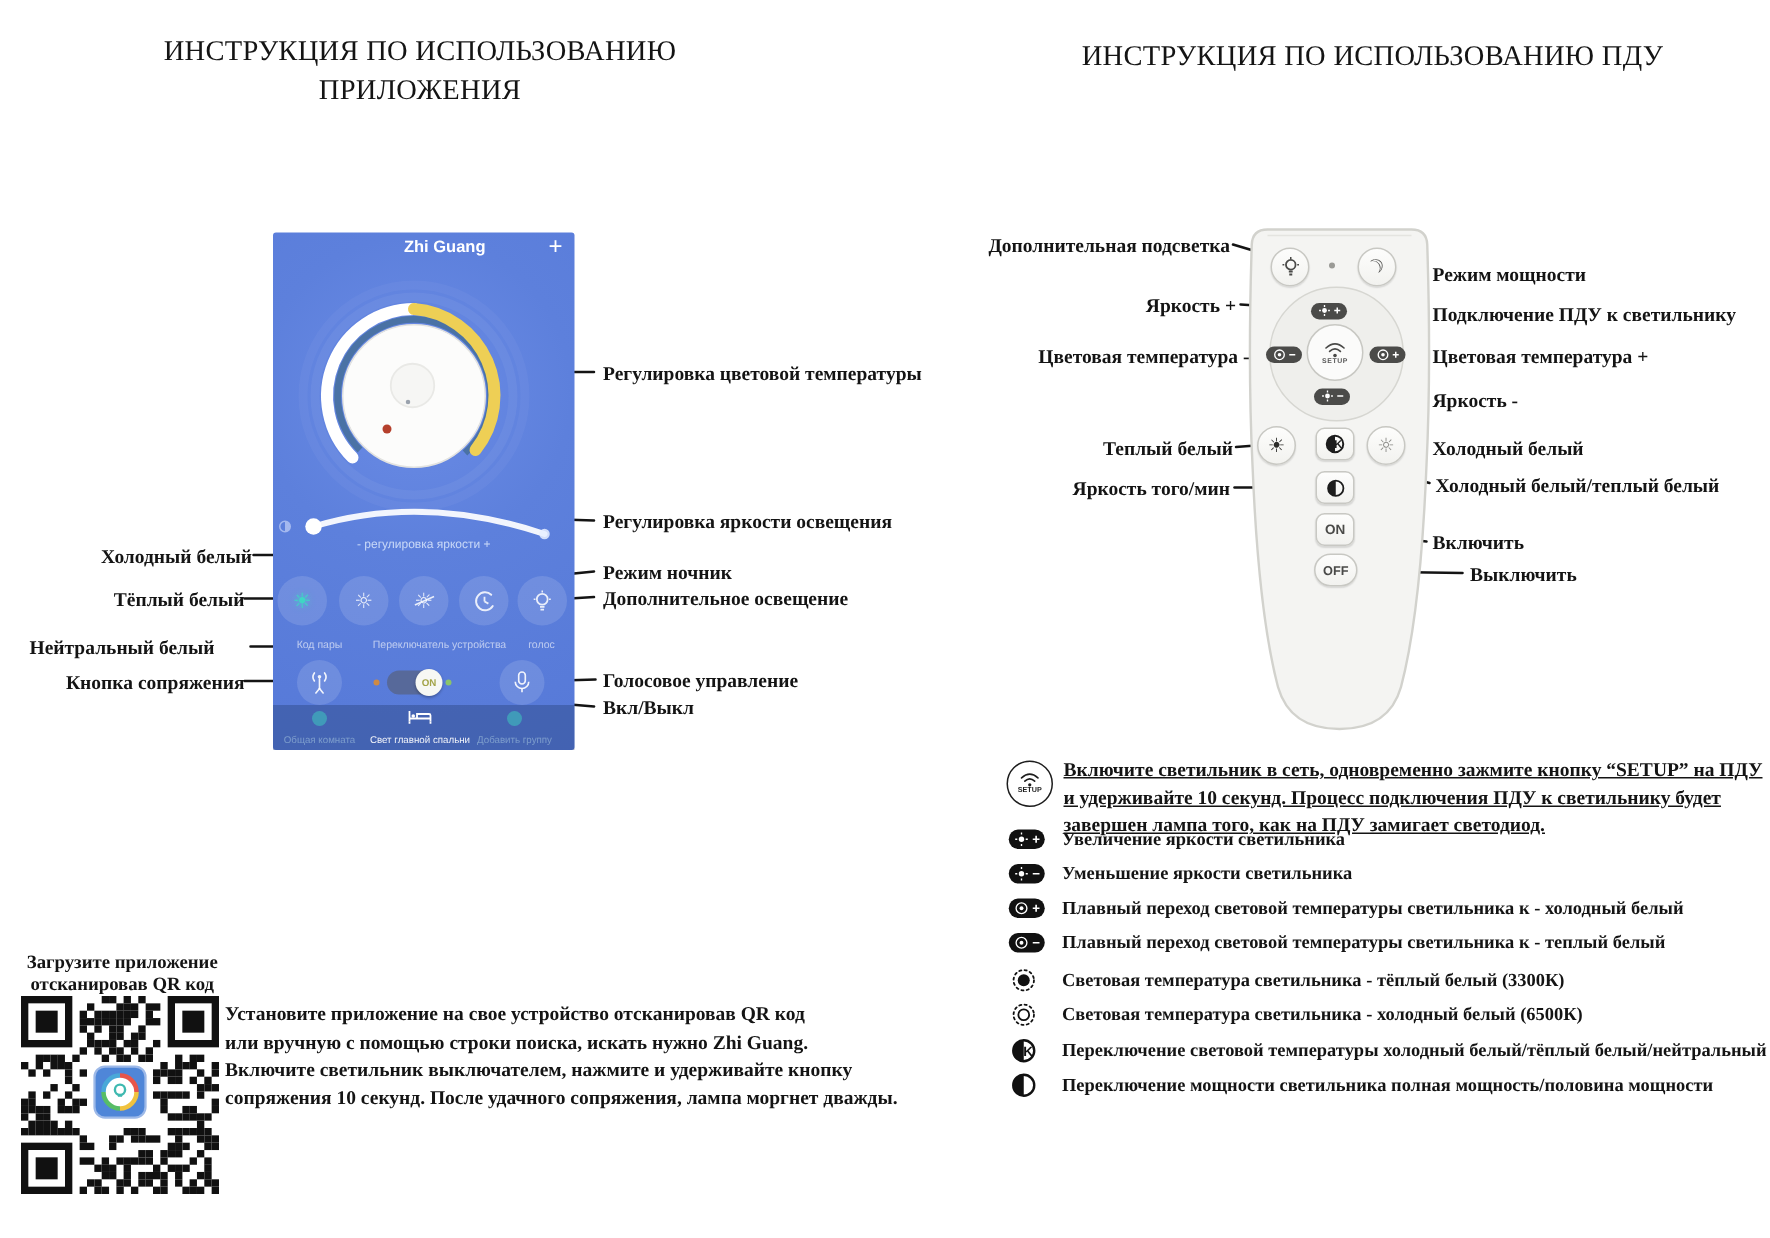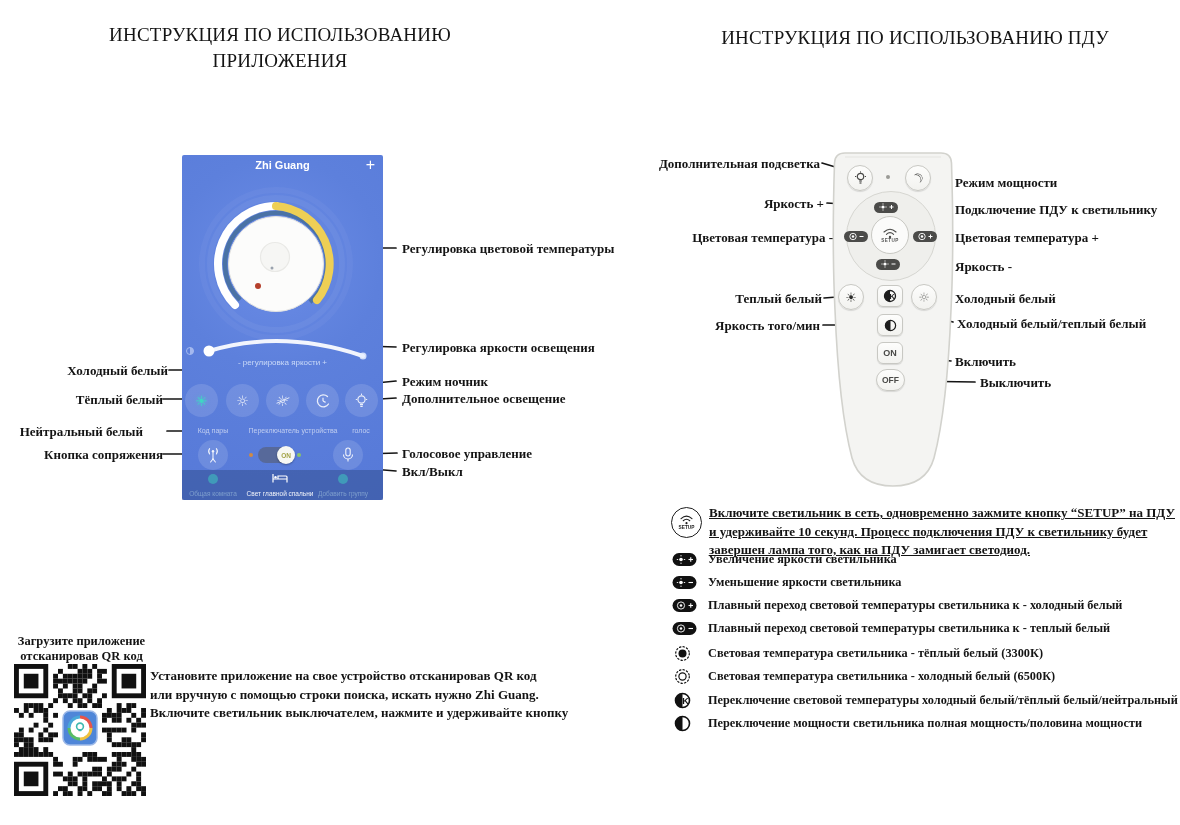--- a/index.html
+++ b/index.html
@@ -11,21 +11,21 @@
   .co-l{text-align:right;}
   .para{font-size:13px;font-weight:700;line-height:19px;white-space:nowrap;}
   .note{font-size:13px;font-weight:700;line-height:18.5px;white-space:nowrap;text-decoration:underline;}
   .legend-text{font-size:12.3px;font-weight:700;white-space:nowrap;}
 
   
   .app{position:absolute;left:182px;top:155px;width:201px;height:345px;
        background:radial-gradient(circle at 47% 31%,#6b8ce6 0%,#5d80dc 40%,#5679d8 100%);
        font-family:"Liberation Sans","DejaVu Sans",sans-serif;border-radius:2px;}
   .app-title{position:absolute;top:4px;left:0;width:100%;text-align:center;color:#fff;
-             font-size:11px;font-weight:700;}
+             font-size:11px;font-weight:700;padding-left:14px;}
   .app-add{position:absolute;top:1px;right:8px;color:#fff;font-size:16px;font-weight:400;}
   .hint{position:absolute;top:203px;left:0;width:100%;text-align:center;
         color:rgba(230,240,255,.78);font-size:8px;}
   .circ{position:absolute;border-radius:50%;background:rgba(255,255,255,.13);
         display:flex;align-items:center;justify-content:center;}
   .app-lab{position:absolute;color:rgba(255,255,255,.6);font-size:7px;white-space:nowrap;
            transform:translateX(-50%);}
   .nav{position:absolute;left:0;bottom:0;width:100%;height:30px;background:rgba(18,38,80,.28);}
   .nav-lab{position:absolute;bottom:3px;font-size:6.5px;white-space:nowrap;transform:translateX(-50%);}
   .tgl{position:absolute;background:#57699a;border-radius:8px;}
@@ -464,20 +464,21 @@
       <line x1="64.6" y1="66.5" x2="67.4" y2="66.5" stroke="#3fb9b0" stroke-width="1.4"></line>
     </g>
   </svg>
 
   <div class="abs para" style="left:150px;top:666px;">
     <div>Установите приложение на свое устройство отсканировав QR код</div>
     <div>или вручную с помощью строки поиска, искать нужно Zhi Guang.</div>
   </div>
   <div class="abs para" style="left:150px;top:703px;">
     <div>Включите светильник выключателем, нажмите и удерживайте кнопку</div>
+    <div>сопряжения 10 секунд. После удачного сопряжения, лампа моргнет дважды.</div>
   </div>
 
   <svg class="abs" style="left:810px;top:148px;" width="170" height="350" viewBox="810 148 170 350">
     <path d="M 845 153 L 941 153 Q 951 153 951.5 163
              C 953 210 953.5 260 951 310
              C 949 360 944 420 934 458
              Q 926 486 893 486
              Q 860 486 852 458
              C 842 420 837 360 835 310
              C 832.5 260 833 210 834.5 163

